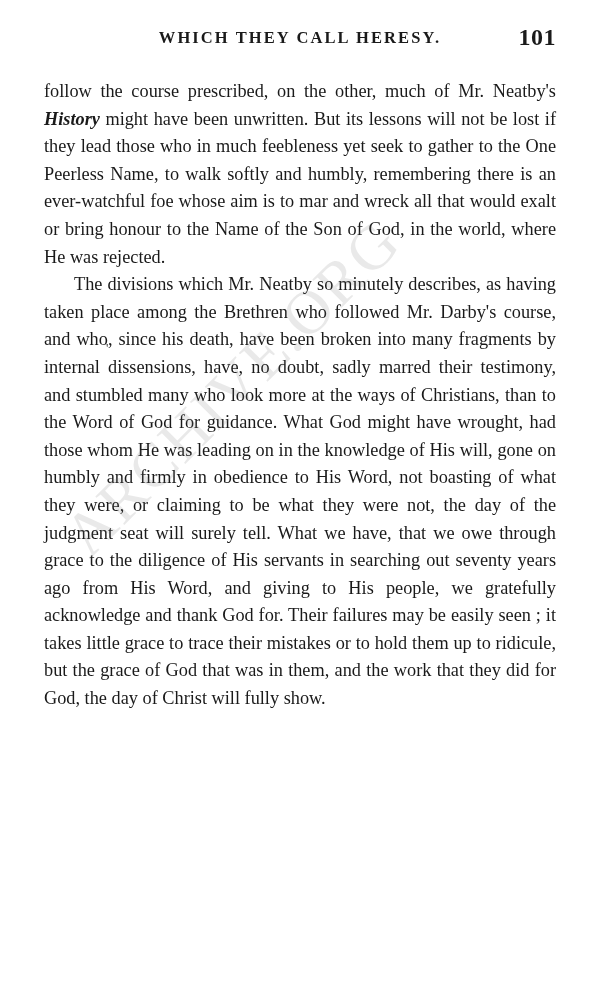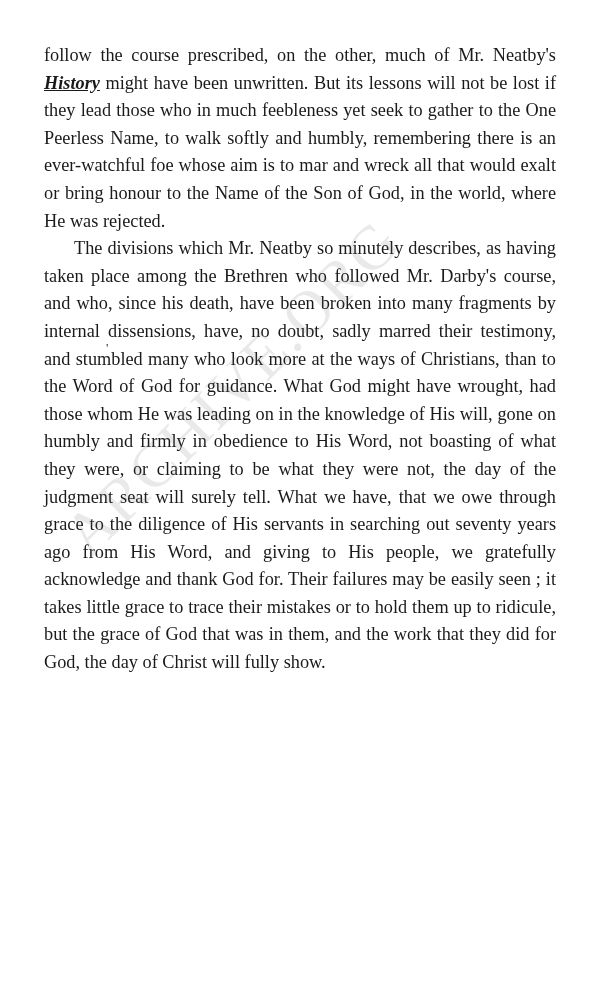--- a/index.html
+++ b/index.html
@@ -84,21 +84,20 @@
   .section-head {
     text-align: center;
     font-weight: bold;
     font-size: 18.5px;
     letter-spacing: 0.4px;
     margin: 22px 0 12px 0;
   }
   .ital {
     font-style: italic;
     font-weight: bold;
-    text-decoration: underline;
   }
   .stray-mark {
     position: absolute;
     left: 106px;
     top: 345px;
     width: 5px;
     height: 5px;
     color: #333;
     font-size: 13px;
     line-height: 5px;
@@ -106,20 +105,24 @@
 </style>
 </head>
 <body>
 
 <div class="page">
 
   <div class="watermark">
     <span>ARCHIVE.ORG</span>
   </div>
 
+  <div class="header">
+    <div class="running-title">WHICH THEY CALL HERESY.</div>
+    <div class="page-number">101</div>
+  </div>
 
   <div class="body-text">
 
     <p class="para"><span>follow the course prescribed, on the other, much of Mr. Neatby's </span><span class="ital">History</span><span> might have been unwritten. But its lessons will not be lost if they lead those who in much feebleness yet seek to gather to the One Peerless Name, to walk softly and humbly, remembering there is an ever-watchful foe whose aim is to mar and wreck all that would exalt or bring honour to the Name of the Son of God, in the world, where He was rejected.</span></p>
 
     <div class="stray-mark">'</div>
 
 
     <p class="para indent">The divisions which Mr. Neatby so minutely describes, as having taken place among the Brethren who followed Mr. Darby's course, and who, since his death, have been broken into many fragments by internal dissensions, have, no doubt, sadly marred their testimony, and stumbled many who look more at the ways of Christians, than to the Word of God for guidance.   What God might have wrought, had those whom He was leading on in the knowledge of His will, gone on humbly and firmly in obedience to His Word, not boasting of what they were, or claiming to be what they were not, the day of the judgment seat will surely tell.   What we have, that we owe through grace to the diligence of His servants in searching out seventy years ago from His Word, and giving to His people, we gratefully acknowledge and thank God for.   Their failures may be easily seen ; it takes little grace to trace their mistakes or to hold them up to ridicule, but the grace of God that was in them, and the work that they did for God, the day of Christ will fully show.</p>
 

